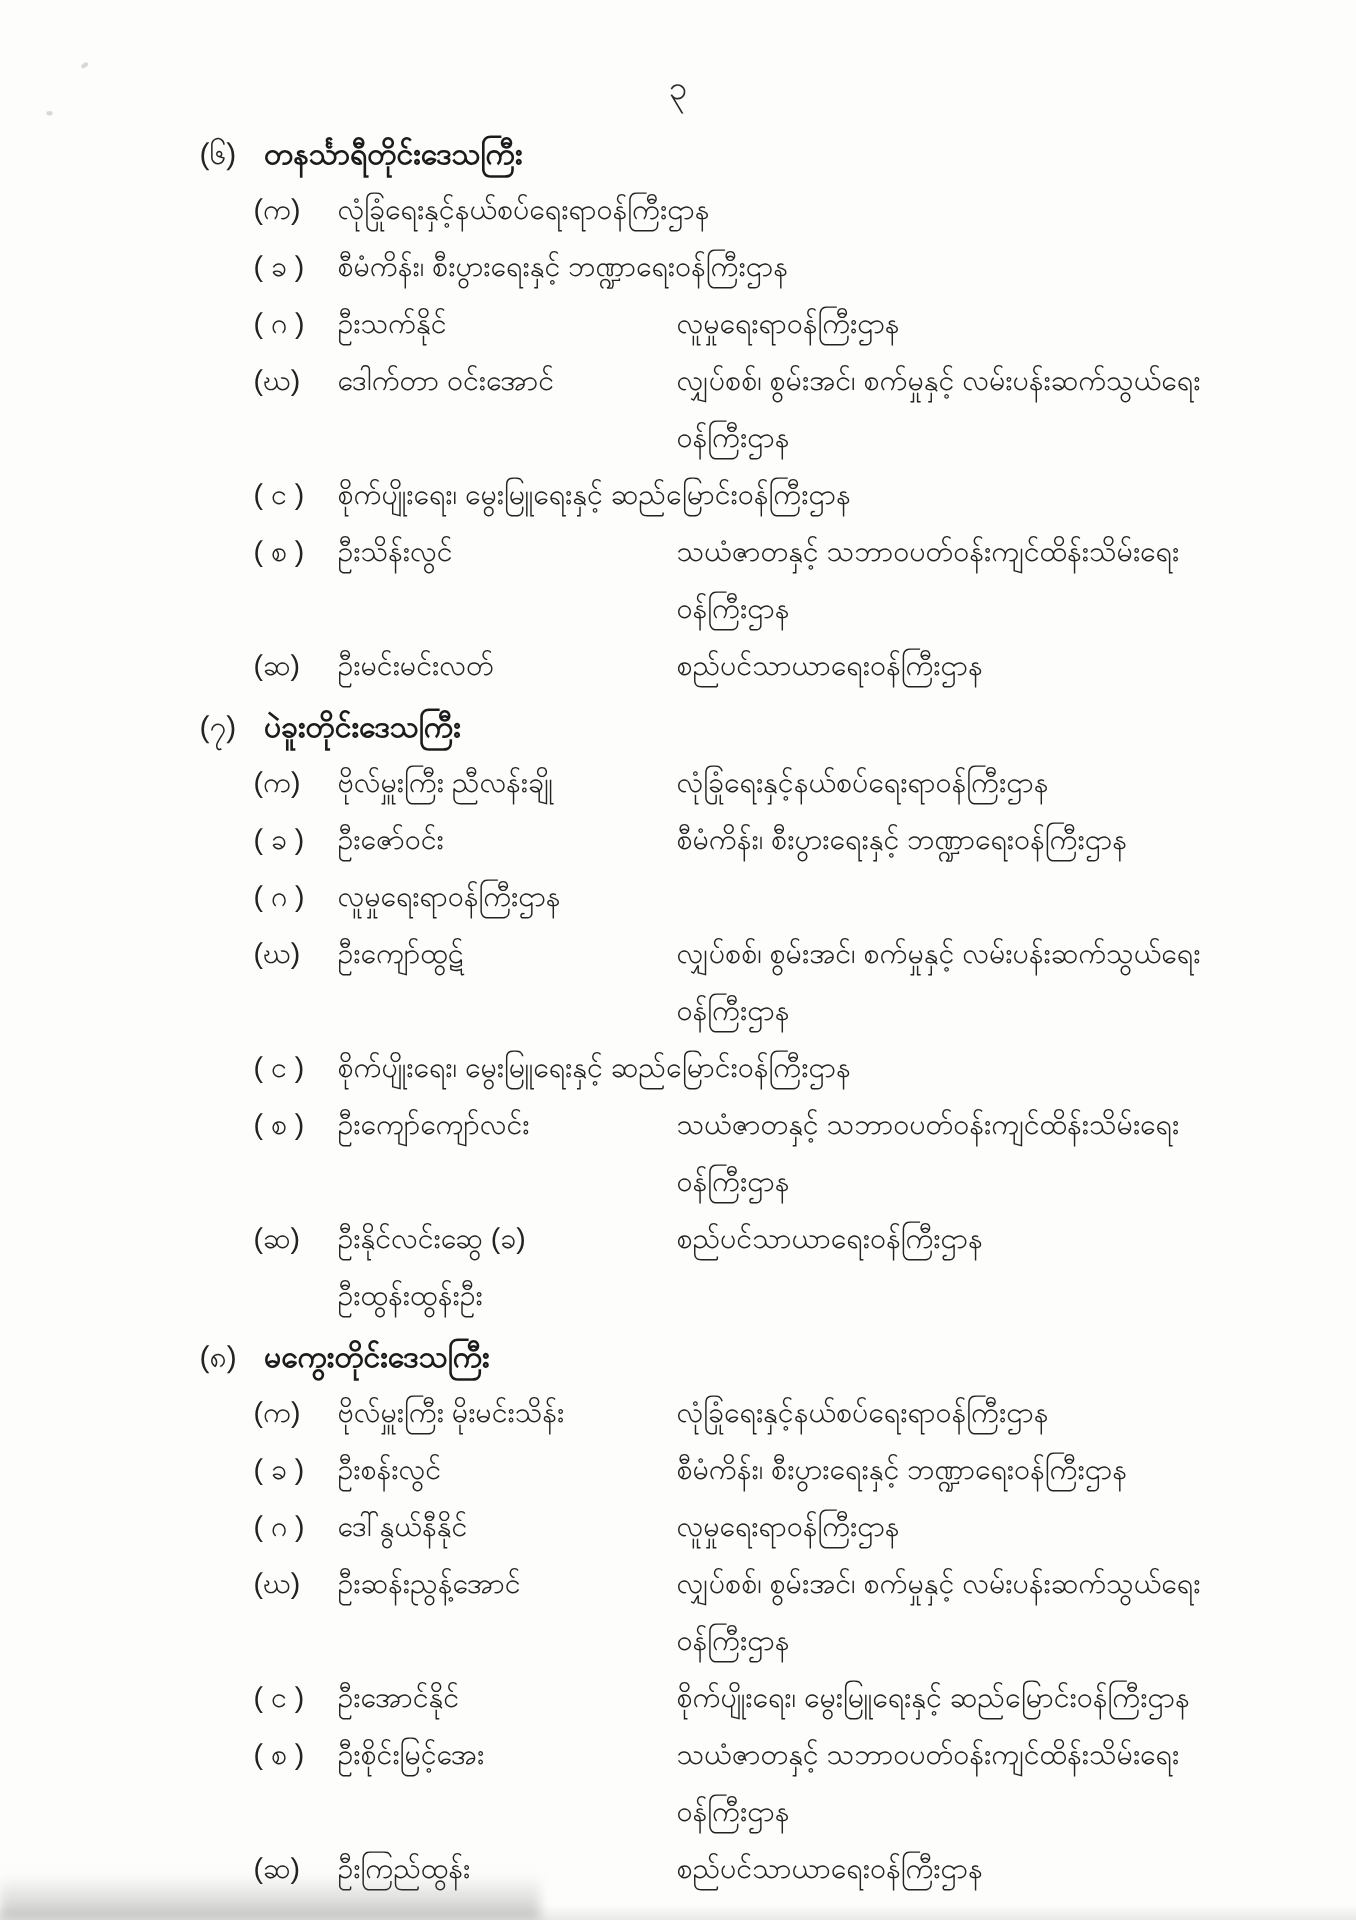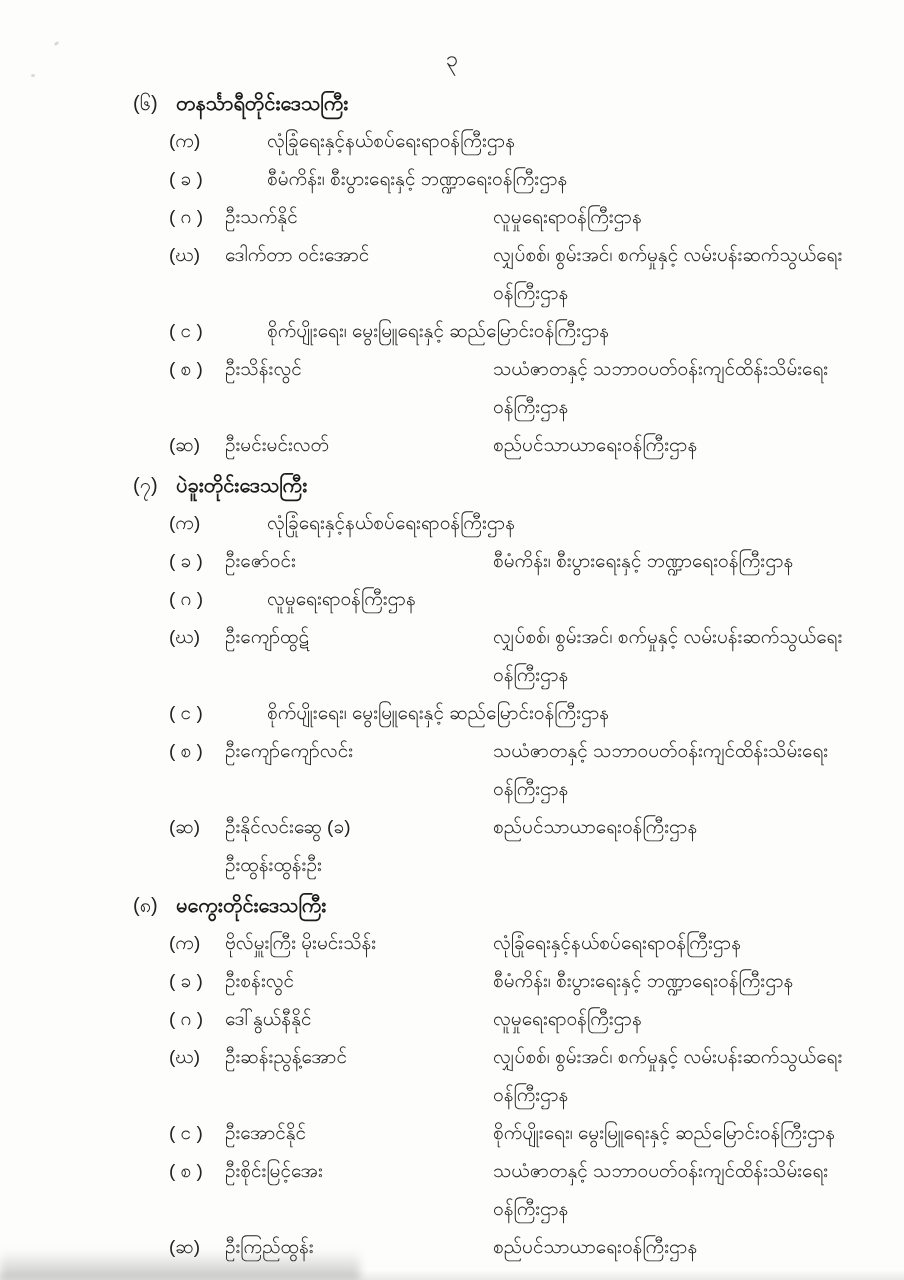--- a/index.html
+++ b/index.html
@@ -62,21 +62,20 @@
     flex: none;
   }
   .row-name {
     width: 226px;
     flex: none;
     white-space: pre-line;
   }
   .row-ministry {
     flex: 1;
     white-space: pre-line;
-    margin-left: 42px;
   }
   
   .speck {
     position: absolute;
     background: #b9b9b4;
     border-radius: 50%;
     opacity: 0.55;
   }
   .speck-1 { left: 54px; top: 42px; width: 5px; height: 3px; transform: rotate(-35deg); }
   .speck-2 { left: 31px; top: 74px; width: 4px; height: 3px; }
@@ -159,20 +158,21 @@
   </section>
 
   <section class="section">
     <div class="section-header">
       <span class="sec-num">(၇)</span>
       <span class="sec-title">ပဲခူးတိုင်းဒေသကြီး</span>
     </div>
     <div class="rows">
   <div class="row">
     <span class="row-label">(က)</span>
+    <span class="row-name">ဗိုလ်မှူးကြီး ညီလန်းချို</span>
     <span class="row-ministry">လုံခြုံရေးနှင့်နယ်စပ်ရေးရာဝန်ကြီးဌာန</span>
   </div>
 
   <div class="row">
     <span class="row-label">( ခ )</span>
     <span class="row-name">ဦးဇော်ဝင်း</span>
     <span class="row-ministry">စီမံကိန်း၊ စီးပွားရေးနှင့် ဘဏ္ဍာရေးဝန်ကြီးဌာန</span>
   </div>
 
   <div class="row">

